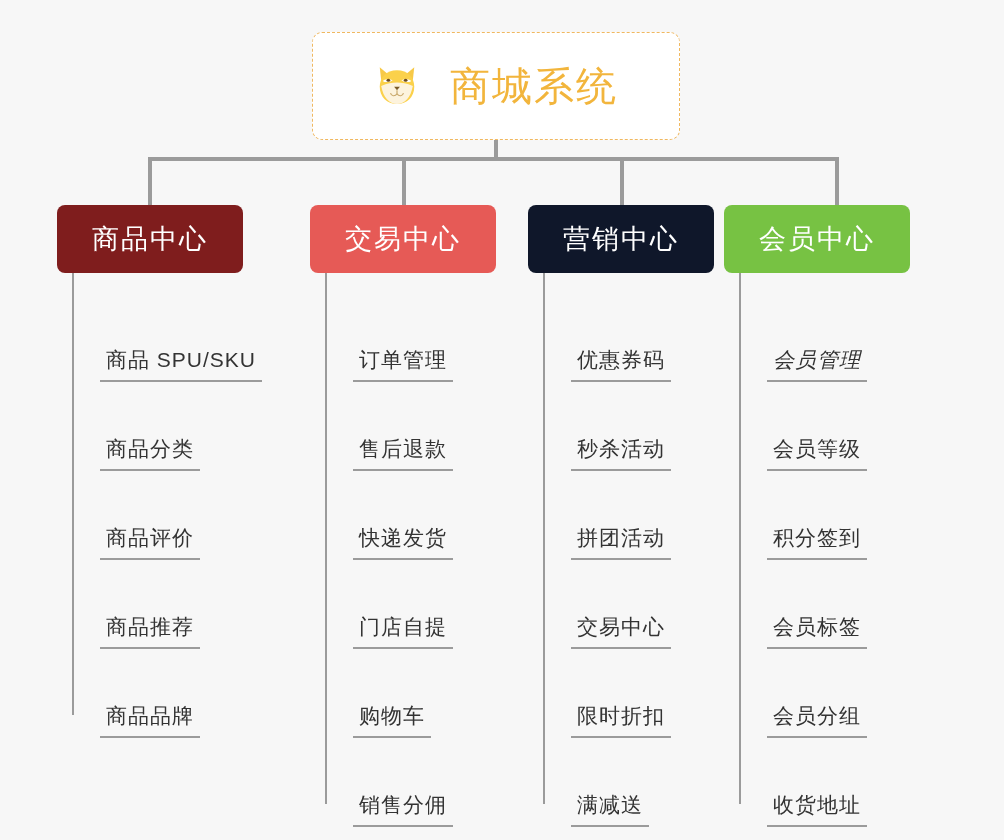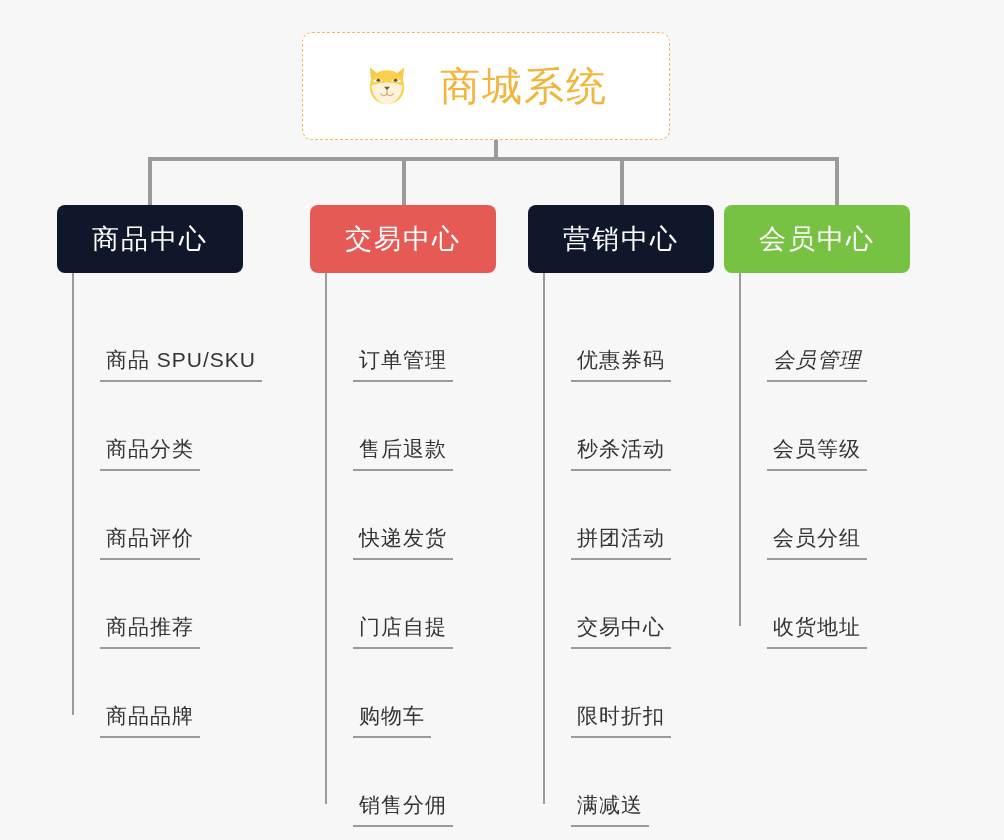--- a/index.html
+++ b/index.html
@@ -16,21 +16,21 @@
 
   #mindmap {
     position: relative;
     width: 1004px;
     height: 840px;
   }
 
   
   .root-node {
     position: absolute;
-    left: 302px;
+    left: 312px;
     top: 32px;
     width: 368px;
     height: 108px;
     background: #ffffff;
     border: 1px dashed #f0b860;
     border-radius: 10px;
     box-sizing: border-box;
     display: flex;
     align-items: center;
     justify-content: center;
@@ -149,21 +149,21 @@
   </div>
 
   <div class="trunk" style="background: rgb(155, 155, 155);"></div>
   <div class="bus" style="background: rgb(155, 155, 155);"></div>
   <div class="drop" style="left: 148px; background: rgb(155, 155, 155);"></div>
   <div class="drop" style="left: 402px; background: rgb(155, 155, 155);"></div>
   <div class="drop" style="left: 620px; background: rgb(155, 155, 155);"></div>
   <div class="drop" style="left: 835px; background: rgb(155, 155, 155);"></div>
 
   <div class="column" style="left:57px;">
-    <div class="cat-box" style="background: #0f172a; font-family: Liberation Mono, monospace;">
+    <div class="cat-box" style="background: #7f1d1d; font-family: Liberation Mono, monospace;">
       <span>商品中心</span>
     </div>
     <div class="leaf-list">
       <div class="spine" style="background: rgb(155, 155, 155);"></div>
       <div class="leaf">
           <span class="leaf-text" style="border-bottom-color: rgb(155, 155, 155);">商品 SPU/SKU</span>
         </div>
       <div class="leaf">
           <span class="leaf-text" style="border-bottom-color: rgb(155, 155, 155);">商品分类</span>
         </div>
@@ -239,20 +239,26 @@
     </div>
     <div class="leaf-list">
       <div class="spine" style="background: rgb(155, 155, 155);"></div>
       <div class="leaf">
           <span class="leaf-text" style="border-bottom-color: rgb(155, 155, 155); font-style: italic;">会员管理</span>
         </div>
       <div class="leaf">
           <span class="leaf-text" style="border-bottom-color: rgb(155, 155, 155);">会员等级</span>
         </div>
       <div class="leaf">
+          <span class="leaf-text" style="border-bottom-color: rgb(155, 155, 155);">积分签到</span>
+        </div>
+      <div class="leaf">
+          <span class="leaf-text" style="border-bottom-color: rgb(155, 155, 155);">会员标签</span>
+        </div>
+      <div class="leaf">
           <span class="leaf-text" style="border-bottom-color: rgb(155, 155, 155);">会员分组</span>
         </div>
       <div class="leaf">
           <span class="leaf-text" style="border-bottom-color: rgb(155, 155, 155);">收货地址</span>
         </div>
     </div>
   </div>
 
 </div>
 

